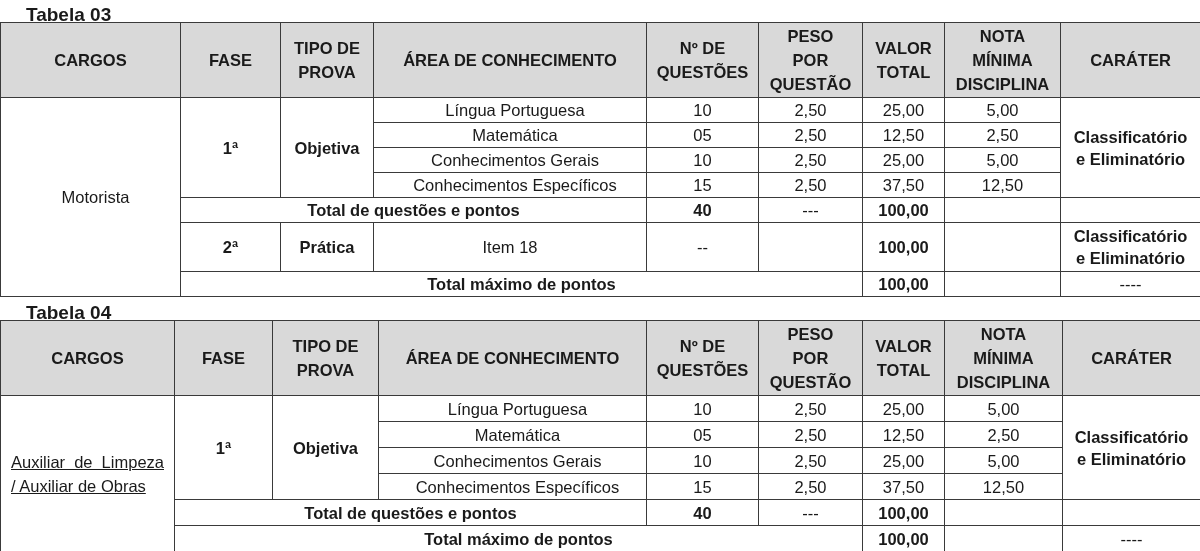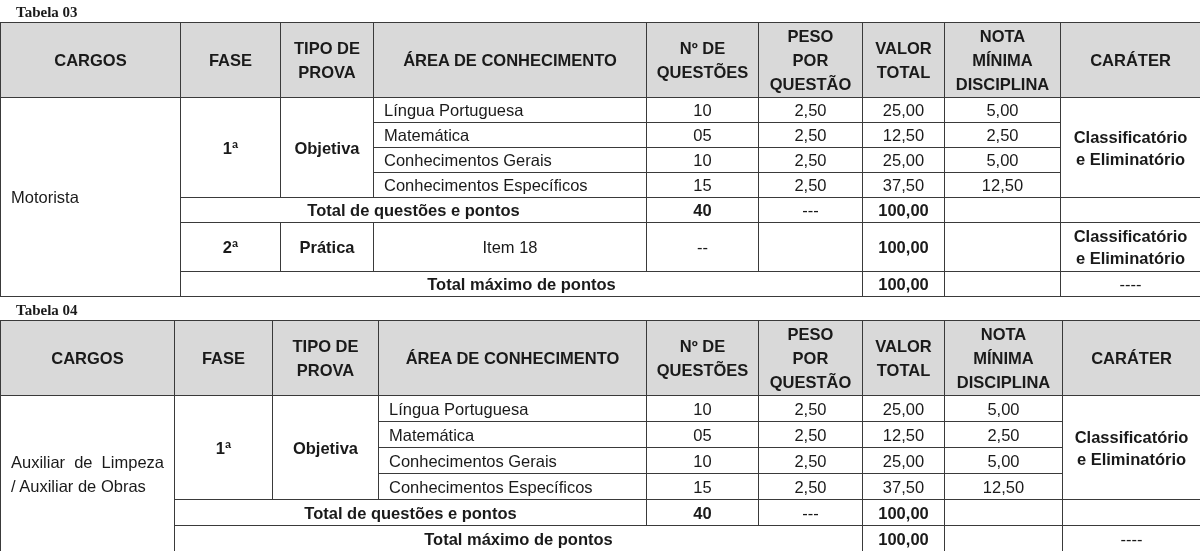--- a/index.html
+++ b/index.html
@@ -1,25 +1,25 @@
 <!DOCTYPE html>
 <html><head>
 <meta charset="utf-8">
 <style>
   html, body { margin:0; padding:0; background:#ffffff; }
   body { width:1200px; height:551px; overflow:hidden; position:relative;
          font-family:"Liberation Sans", sans-serif; color:#1a1a1a; }
-  .caption { position:absolute; left:16px; font-size:15px; font-weight:bold;font-family:Liberation Serif, serif; }
+  .caption { position:absolute; left:26px; font-size:19px; font-weight:bold; }
   table { position:absolute; left:0; width:1200px; border-collapse:collapse; table-layout:fixed; }
   td, th { border:1.5px solid #3a3a3a; padding:0; font-size:16.5px; vertical-align:middle; }
   th { background:#d9d9d9; font-weight:bold; text-align:center; line-height:24px; }
   td { text-align:center; line-height:22px; }
   .b { font-weight:bold; }
-  .l { text-align:left; padding-left:10px; }
-  .cargo2 { text-align:justify; text-align-last:left; padding:0 10px; line-height:24px; }
+  .l { text-align:center; padding-left:10px; }
+  .cargo2 { text-align:justify; text-align-last:left; padding:0 10px; line-height:24px;text-decoration:underline; }
   tr.sub td { height:24px; }
   table.t3 { top:22px; }
   table.t4 { top:320px; }
   .t3 thead tr { height:75px; }
   .t4 thead tr { height:75px; }
 </style>
 </head>
 <body>
 
 <div class="caption" style="top:4px;">Tabela 03</div>

